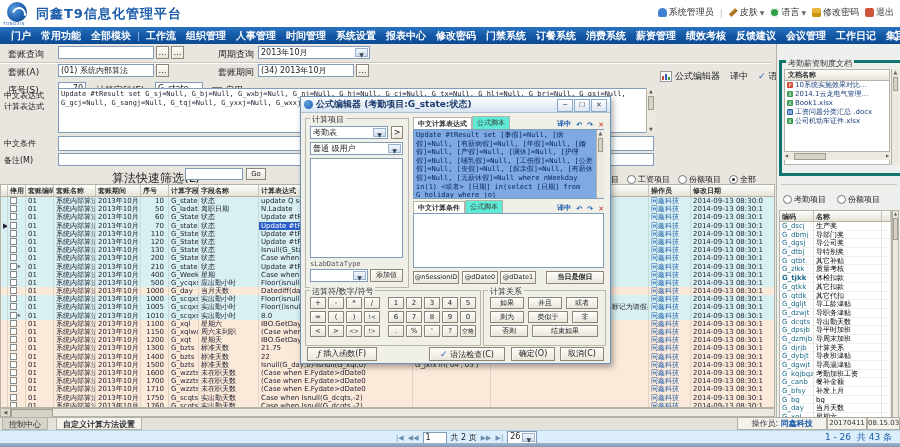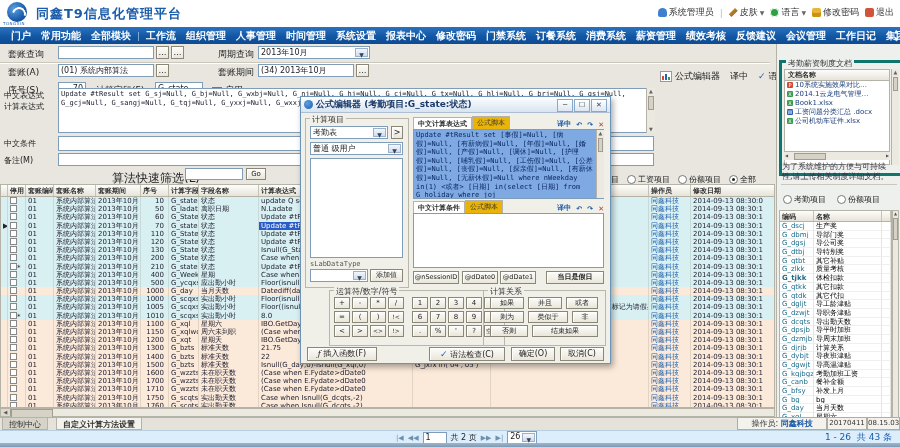--- a/index.html
+++ b/index.html
@@ -96,21 +96,21 @@
   .dialog{position:absolute;left:300px;top:96px;width:309px;height:266px;background:#f0efe8;border:1px solid #6b93b8;box-shadow:2px 3px 6px rgba(0,0,0,.35);z-index:50;}
   .dlg-title{position:absolute;left:0;top:0;right:0;height:15px;background:linear-gradient(#fdfefe,#d8e4f2);border-bottom:1px solid #aebfd4;display:flex;align-items:center;padding-left:3px;gap:3px;}
   .dlg-ico{width:9px;height:9px;border-radius:50%;background:radial-gradient(circle at 35% 35%,#5ea0e0,#1b5cab);}
   .dlg-title-text{font-size:9px;font-weight:bold;color:#1a3a6b;white-space:nowrap;}
   .dlg-winbtns{position:absolute;right:3px;top:2px;display:flex;gap:1px;}
   .dlg-winbtns span{width:14px;height:11px;background:linear-gradient(#fff,#dde6f2);border:1px solid #8aa8c8;font-size:7px;line-height:10px;text-align:center;color:#345;}
   .fieldset{position:absolute;border:1px solid #b9b6aa;}
   .fieldset .legend{position:absolute;left:4px;top:-5px;background:#f0efe8;font-size:8px;color:#333;padding:0 2px;white-space:nowrap;}
   .dlg .inp{position:absolute;}
   .tabrow{position:absolute;display:flex;align-items:flex-end;height:12px;}
-  .tab{font-size:7px;padding:1px 4px;border:1px solid #b5b2a8;border-bottom:none;background:#eab308;color:#333;white-space:nowrap;}
+  .tab{font-size:7px;padding:1px 4px;border:1px solid #b5b2a8;border-bottom:none;background:#5eead4;color:#333;white-space:nowrap;}
   .tab.on{background:#fff;font-weight:bold;position:relative;top:1px;}
   .mini{font-size:7px;color:#1a5cab;font-weight:bold;white-space:nowrap;}
   .mini.red{color:#c0392b;}
   .bluebox{position:absolute;background:#7fa9e2;border:1px solid #7f9db9;font-size:7px;line-height:8.6px;color:#06245c;font-family:"DejaVu Sans Mono",monospace;padding:1px 8px 1px 2px;box-sizing:border-box;overflow:hidden;}
   .whitebox{position:absolute;background:#fff;border:1px solid #7f9db9;box-sizing:border-box;overflow:hidden;}
   .key{position:absolute;background:linear-gradient(#fdfcf8,#e9e6db);border:1px solid #8a8778;box-shadow:inset 1px 1px 0 rgba(255,255,255,.9);font-size:7px;text-align:center;line-height:11px;color:#222;box-sizing:border-box;}
   .slab{position:absolute;font-size:7px;color:#555;font-family:"DejaVu Sans Mono",monospace;}
   
   .ftabs{position:absolute;left:0;top:417px;width:900px;height:13px;background:#e4e2da;border-top:1px solid #b5b2a8;}
   .ftab{position:absolute;top:0;height:12px;font-size:8px;padding:1px 6px 0;border:1px solid #b5b2a8;border-top:none;background:#d6d3c8;color:#333;box-sizing:border-box;white-space:nowrap;}
@@ -696,21 +696,20 @@
       <div class="vscr" style="left:109px;top:6px;height:96px;width:7px;right:auto;">
           <span>▲</span>
           <div class="thumb"></div>
         </div>
       <div class="fscroll-h">
           <span class="a" style="left:1px;">◀</span>
           <span class="thumb"></span>
           <span class="a" style="right:1px;">▶</span>
         </div>
     </div>
-    <div class="sb-note"><span>为了系统维护的方便与可持续</span><br><span>性,请上传相关制度详细文档。</span></div>
     <div class="sb-radios" id="side-radios"><span class="radio">
           <i class="rb"></i>
           <span>考勤项目</span>
         </span><span class="radio">
           <i class="rb"></i>
           <span>份额项目</span>
         </span><span class="radio">
           <i class="rb"></i>
           <span>工资项目</span>
         </span><span class="radio on">
@@ -911,21 +910,21 @@
       <span class="mini">译中</span>&nbsp;
       <span class="mini">↶</span>&nbsp;
       <span class="mini">↷</span>&nbsp;
       <span class="mini red">✕</span>
     </div>
     <div class="whitebox" style="left:112px;top:116px;width:191px;height:55px;"></div>
 
     <span id="var-btns"><span class="btn3d" style="left: 112px; top: 174px; width: 46px; height: 13px; line-height: 11px; font-size: 6.5px;">@nSessionID</span><span class="btn3d" style="left: 161px; top: 174px; width: 36px; height: 13px; line-height: 11px; font-size: 6.5px;">@dDate0</span><span class="btn3d" style="left: 199px; top: 174px; width: 36px; height: 13px; line-height: 11px; font-size: 6.5px;">@dDate1</span></span>
     <span class="btn3d" style="left:245px;top:174px;width:58px;height:13px;line-height:11px;font-size:7px;font-weight:bold;">当日是假日</span>
 
-    <div class="fieldset" style="left:4px;top:193px;width:174px;height:54px;margin-left:24px;">
+    <div class="fieldset" style="left:4px;top:193px;width:174px;height:54px;">
       <span class="legend">运算符/数字/符号</span>
       <span id="keypad"><span class="key" style="left: 4px; top: 6px; width: 16px; height: 12px; line-height: 10px;">+</span><span class="key" style="left: 22px; top: 6px; width: 16px; height: 12px; line-height: 10px;">-</span><span class="key" style="left: 40px; top: 6px; width: 16px; height: 12px; line-height: 10px;">*</span><span class="key" style="left: 58px; top: 6px; width: 16px; height: 12px; line-height: 10px;">/</span><span class="key" style="left: 82px; top: 6px; width: 16px; height: 12px; line-height: 10px;">1</span><span class="key" style="left: 100px; top: 6px; width: 16px; height: 12px; line-height: 10px;">2</span><span class="key" style="left: 118px; top: 6px; width: 16px; height: 12px; line-height: 10px;">3</span><span class="key" style="left: 136px; top: 6px; width: 16px; height: 12px; line-height: 10px;">4</span><span class="key" style="left: 154px; top: 6px; width: 16px; height: 12px; line-height: 10px;">5</span><span class="key" style="left: 4px; top: 20px; width: 16px; height: 12px; line-height: 10px;">=</span><span class="key" style="left: 22px; top: 20px; width: 16px; height: 12px; line-height: 10px;">(</span><span class="key" style="left: 40px; top: 20px; width: 16px; height: 12px; line-height: 10px;">)</span><span class="key" style="left: 58px; top: 20px; width: 16px; height: 12px; line-height: 10px; font-size: 6px;">!&lt;</span><span class="key" style="left: 82px; top: 20px; width: 16px; height: 12px; line-height: 10px;">6</span><span class="key" style="left: 100px; top: 20px; width: 16px; height: 12px; line-height: 10px;">7</span><span class="key" style="left: 118px; top: 20px; width: 16px; height: 12px; line-height: 10px;">8</span><span class="key" style="left: 136px; top: 20px; width: 16px; height: 12px; line-height: 10px;">9</span><span class="key" style="left: 154px; top: 20px; width: 16px; height: 12px; line-height: 10px;">0</span><span class="key" style="left: 4px; top: 34px; width: 16px; height: 12px; line-height: 10px;">&lt;</span><span class="key" style="left: 22px; top: 34px; width: 16px; height: 12px; line-height: 10px;">&gt;</span><span class="key" style="left: 40px; top: 34px; width: 16px; height: 12px; line-height: 10px; font-size: 6px;">&lt;&gt;</span><span class="key" style="left: 58px; top: 34px; width: 16px; height: 12px; line-height: 10px; font-size: 6px;">!&gt;</span><span class="key" style="left: 82px; top: 34px; width: 16px; height: 12px; line-height: 10px;">.</span><span class="key" style="left: 100px; top: 34px; width: 16px; height: 12px; line-height: 10px;">%</span><span class="key" style="left: 118px; top: 34px; width: 16px; height: 12px; line-height: 10px;">'</span><span class="key" style="left: 136px; top: 34px; width: 16px; height: 12px; line-height: 10px;">?</span><span class="key" style="left: 154px; top: 34px; width: 16px; height: 12px; line-height: 10px; font-size: 6px;">空格</span></span>
     </div>
     <div class="fieldset" style="left:182px;top:193px;width:121px;height:54px;">
       <span class="legend">计算关系</span>
       <span id="relations"><span class="key" style="left: 6px; top: 6px; width: 34px; height: 12px; line-height: 10px;">如果</span><span class="key" style="left: 44px; top: 6px; width: 34px; height: 12px; line-height: 10px;">并且</span><span class="key" style="left: 82px; top: 6px; width: 32px; height: 12px; line-height: 10px;">或者</span><span class="key" style="left: 6px; top: 20px; width: 34px; height: 12px; line-height: 10px;">则为</span><span class="key" style="left: 44px; top: 20px; width: 40px; height: 12px; line-height: 10px;">类似于</span><span class="key" style="left: 88px; top: 20px; width: 26px; height: 12px; line-height: 10px;">非</span><span class="key" style="left: 6px; top: 34px; width: 38px; height: 12px; line-height: 10px;">否则</span><span class="key" style="left: 48px; top: 34px; width: 66px; height: 12px; line-height: 10px;">结束如果</span></span>
     </div>
 
     <span class="btn3d" style="left:6px;top:250px;width:70px;height:14px;line-height:12px;"><i style="font-family:'DejaVu Serif',serif;">ƒ</i> <span>插入函数(F)</span></span>
     <span class="btn3d" style="left:128px;top:250px;width:76px;height:14px;line-height:12px;"><span class="check-blue">✓</span> <span>语法检查(C)</span></span>

